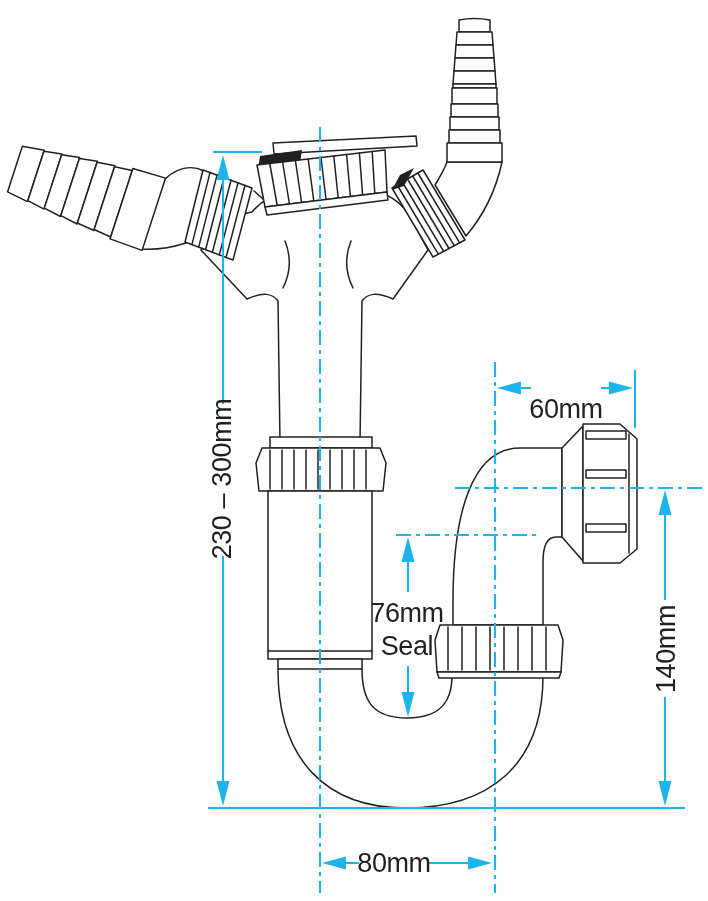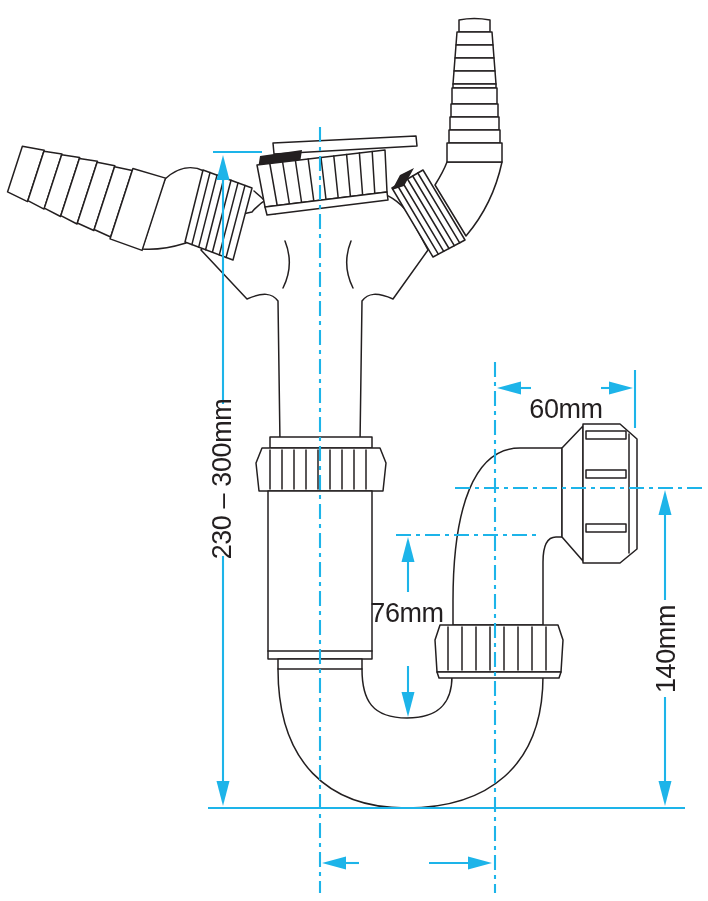--- a/index.html
+++ b/index.html
@@ -203,18 +203,20 @@
     <polygon points="492,863 468,856.5 468,869.5"></polygon>
   </g>
 </svg>
 
 <div class="dim-label rot" style="left:112px;top:464px;width:220px;height:30px;">230 – 300mm</div>
 
 <div class="dim-label" style="left:506px;top:373px;width:120px;height:30px;margin-top:21px;">60mm</div>
 
 <div class="dim-label seal" style="left:337px;top:597px;width:140px;text-align:center;">
   <div>76mm</div>
+  <div>Seal</div>
 </div>
 
 <div class="dim-label rot" style="left:606px;top:634px;width:120px;height:30px;">140mm</div>
 
+<div class="dim-label" style="left:334px;top:848px;width:120px;height:30px;">80mm</div>
 
 </div>
 
 </body></html>

